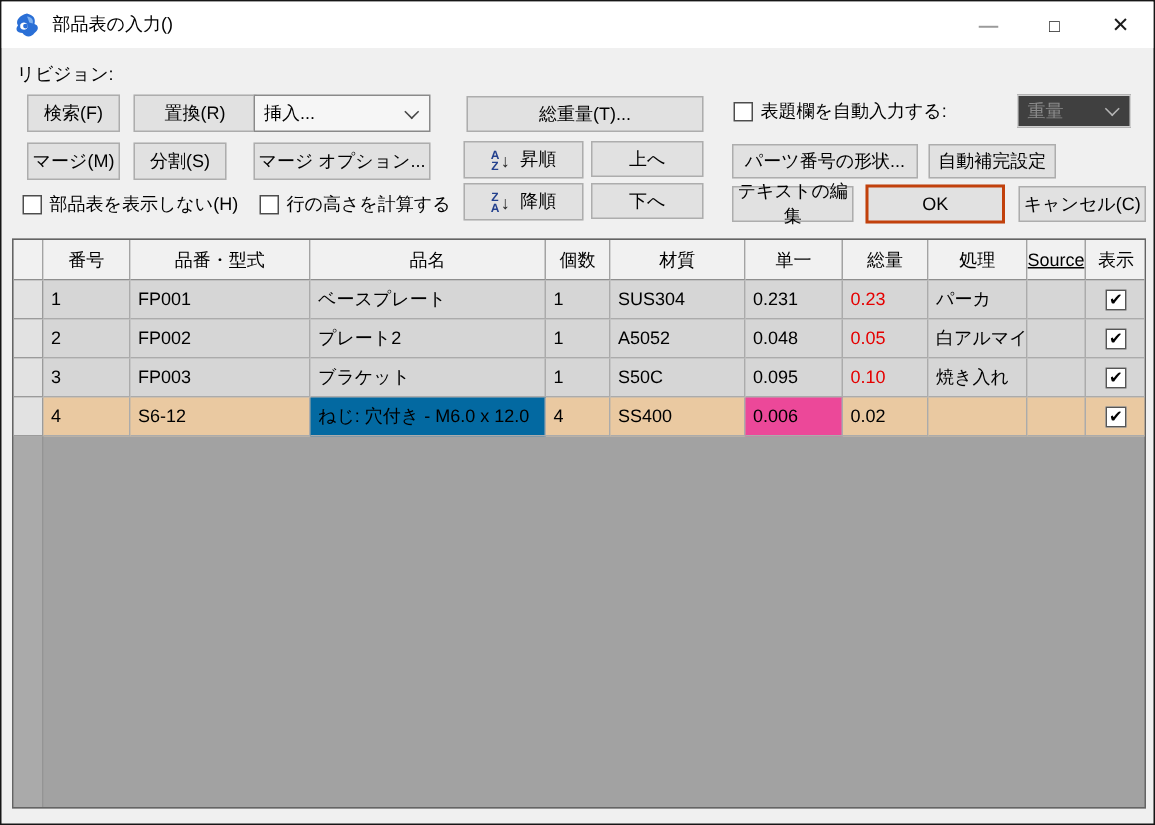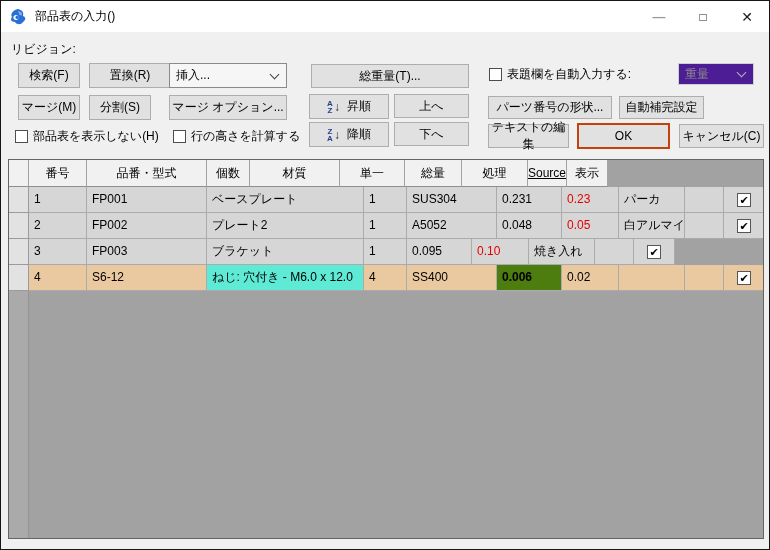--- a/index.html
+++ b/index.html
@@ -24,21 +24,21 @@
   
   .btn { position:absolute; background:#e1e1e1; border:1px solid #adadad; text-align:center;
          font-size:12px; color:#000; display:flex; align-items:center; justify-content:center; }
   .btn.default { border:2px solid #c2410c; }
   .label { position:absolute; white-space:nowrap; }
   .combo { position:absolute; background:#f6f6f6; border:1px solid #8a8a8a;
            display:flex; align-items:center; padding-left:6px; }
   .combo .chev { position:absolute; right:7px; top:50%; width:8px; height:8px; margin-top:-6px; }
   .combo .chev::before { content:""; position:absolute; left:0; top:1px; width:6px; height:6px;
            border-right:1px solid #444; border-bottom:1px solid #444; transform:rotate(45deg); }
-  .combo.disabled { background:#4c1d95; border:1px solid #cfcfcf; color:#8b8b8b; }
+  .combo.disabled { background:#404040; border:1px solid #cfcfcf; color:#8b8b8b; }
   .combo.disabled .chev::before { border-color:#b5b5b5; }
 
   .checkline { position:absolute; display:flex; align-items:center; }
   .cb-box { width:13px; height:13px; background:#fff; border:1px solid #4d4d4d; margin-right:5px; flex:0 0 auto; }
 
   .sort-icon { display:inline-flex; align-items:center; margin-right:7px; }
   .sort-letters { display:flex; flex-direction:column; line-height:7px; font-size:8px;
                   font-weight:bold; color:#24418e; margin-right:1px; }
   .sort-arrow { font-size:12px; color:#2b2b2b; line-height:12px; }
 
@@ -144,20 +144,21 @@
   <div class="btn" style="left:487px; top:123px; width:81px; height:24px;">テキストの編集</div>
   <div class="btn default" style="left:576px; top:122px; width:93px; height:26px;">OK</div>
   <div class="btn" style="left:678px; top:123px; width:85px; height:24px;">キャンセル(C)</div>
 
   <div class="bom-table">
     <div class="filler-strip" style="top: 131px; height: 249px;"></div>
   <div class="trow">
         <div class="hcell" style="width: 20px;"></div>
         <div class="hcell" style="width: 58px;">番号</div>
         <div class="hcell" style="width: 120px;">品番・型式</div>
+        <div class="hcell" style="width: 157px;">品名</div>
         <div class="hcell" style="width: 43px;">個数</div>
         <div class="hcell" style="width: 90px;">材質</div>
         <div class="hcell" style="width: 65px;">単一</div>
         <div class="hcell" style="width: 57px;">総量</div>
         <div class="hcell" style="width: 66px;">処理</div>
         <div class="hcell" style="width: 39px; text-decoration: underline;">Source</div>
         <div class="hcell" style="width: 41px;">表示</div>
       </div>
       <div class="trow">
         <div class="selcell" style="width: 20px;"></div>
@@ -188,36 +189,37 @@
         <div class="tcell cbcell" style="width: 41px;">
           <span class="cbx">✔</span>
         </div>
       </div>
       <div class="trow">
         <div class="selcell" style="width: 20px;"></div>
         <div class="tcell" style="width: 58px;">3</div>
         <div class="tcell" style="width: 120px;">FP003</div>
         <div class="tcell" style="width: 157px;">ブラケット</div>
         <div class="tcell" style="width: 43px;">1</div>
+        <div class="tcell" style="width: 90px;">S50C</div>
         <div class="tcell" style="width: 65px;">0.095</div>
         <div class="tcell" style="width: 57px; color: rgb(229, 0, 0);">0.10</div>
         <div class="tcell" style="width: 66px;">焼き入れ</div>
         <div class="tcell" style="width: 39px;"></div>
         <div class="tcell cbcell" style="width: 41px;">
           <span class="cbx">✔</span>
         </div>
       </div>
       <div class="trow">
         <div class="selcell" style="width: 20px;"></div>
         <div class="tcell" style="width: 58px; background: rgb(234, 201, 161);">4</div>
         <div class="tcell" style="width: 120px; background: rgb(234, 201, 161);">S6-12</div>
-        <div class="tcell" style="width: 157px; background: #5eead4;">ねじ: 穴付き - M6.0 x 12.0</div>
+        <div class="tcell" style="width: 157px; background: #0369a1;">ねじ: 穴付き - M6.0 x 12.0</div>
         <div class="tcell" style="width: 43px; background: rgb(234, 201, 161);">4</div>
         <div class="tcell" style="width: 90px; background: rgb(234, 201, 161);">SS400</div>
-        <div class="tcell" style="width: 65px; background: #4d7c0f; font-weight: bold;">0.006</div>
+        <div class="tcell" style="width: 65px; background: #ec4899;">0.006</div>
         <div class="tcell" style="width: 57px; background: rgb(234, 201, 161);">0.02</div>
         <div class="tcell" style="width: 66px; background: rgb(234, 201, 161);"></div>
         <div class="tcell" style="width: 39px; background: rgb(234, 201, 161);"></div>
         <div class="tcell cbcell" style="width: 41px; background: rgb(234, 201, 161);">
           <span class="cbx">✔</span>
         </div>
       </div>
     </div>
 
 </div>

